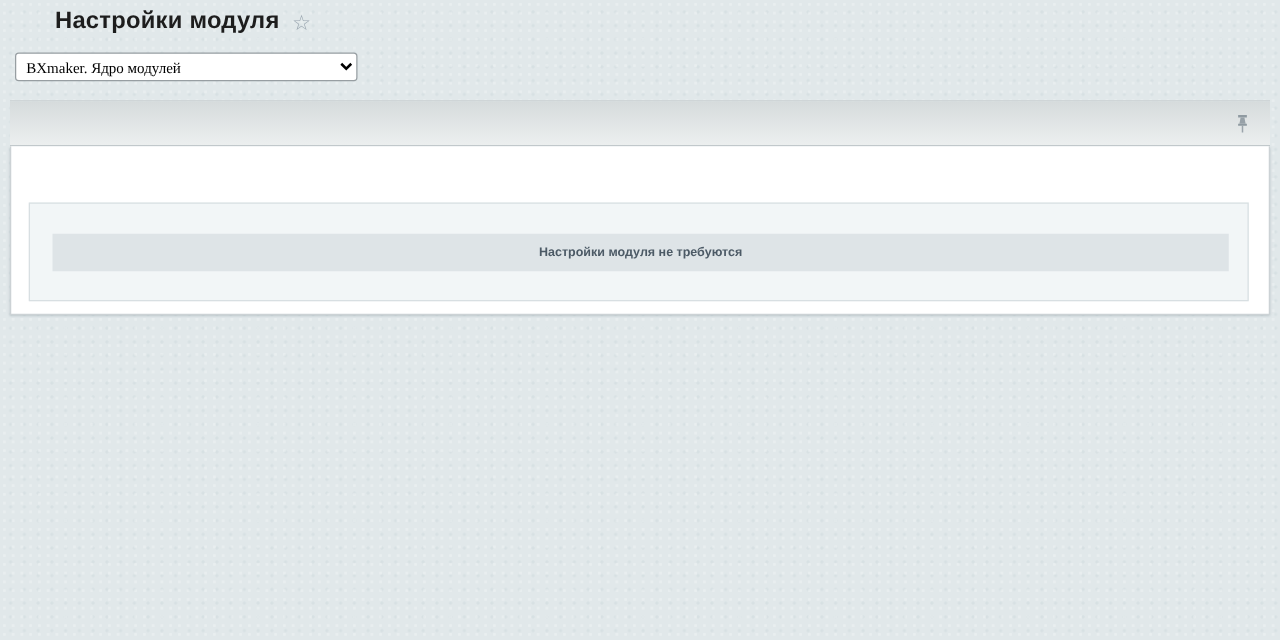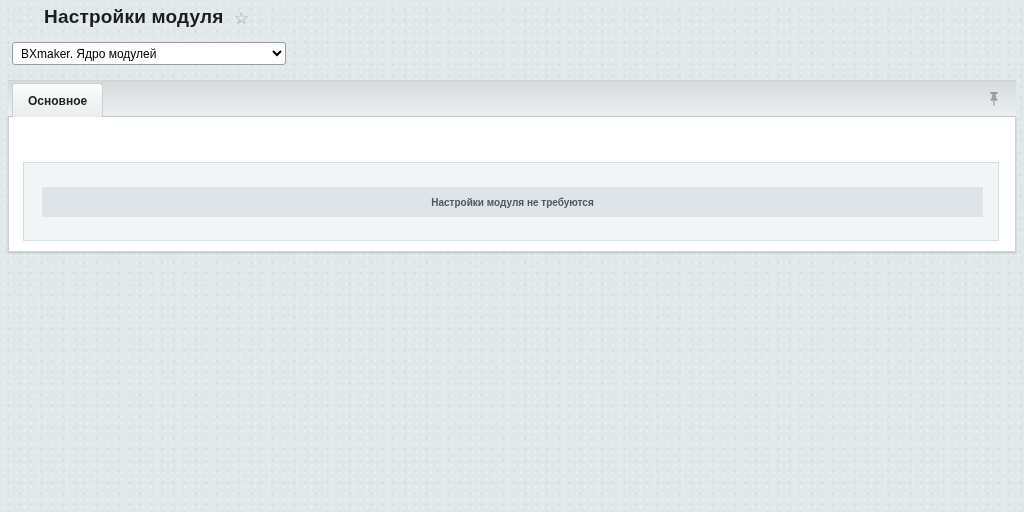--- a/index.html
+++ b/index.html
@@ -26,21 +26,21 @@
   }
   .fav-star {
     font-size: 17px; color: #9aa6b0; cursor: pointer; line-height: 1;
     position: relative; top: 1px;
   }
 
   
   .module-select {
     position: absolute; left: 12px; top: 42px;
     width: 274px; height: 23px;
-    font-family: Liberation Sans, sans-serif;
+    font-family: Liberation Serif, serif;
     font-size: 12px; color: #000;
     background: #ffffff;
     border: 1px solid #979ea2;
     border-radius: 3px;
     padding: 0 4px;
     outline: none;
   }
 
   
   .tab-strip {
@@ -99,23 +99,20 @@
 <div class="page-header">
   <div class="page-title">Настройки модуля</div>
   <div class="fav-star">☆</div>
 </div>
 
 <select class="module-select">
   <option>BXmaker. Ядро модулей</option>
 </select>
 
 <div class="tab-strip">
-  <div class="tab">
-    <span>Основное</span>
-  </div>
   <div class="tab-strip-spacer"></div>
   <div class="pin-btn">
     <svg width="14" height="16" viewBox="0 0 14 16">
       <rect x="3.5" y="1" width="7" height="2" fill="#8f9aa1"></rect>
       <path d="M5.5 3 L8.5 3 L9.5 8 L4.5 8 Z" fill="#97a1a8"></path>
       <rect x="3.5" y="8" width="7" height="1.6" fill="#8f9aa1"></rect>
       <rect x="6.4" y="9.6" width="1.2" height="5.4" fill="#9aa4ab"></rect>
     </svg>
   </div>
 </div>

